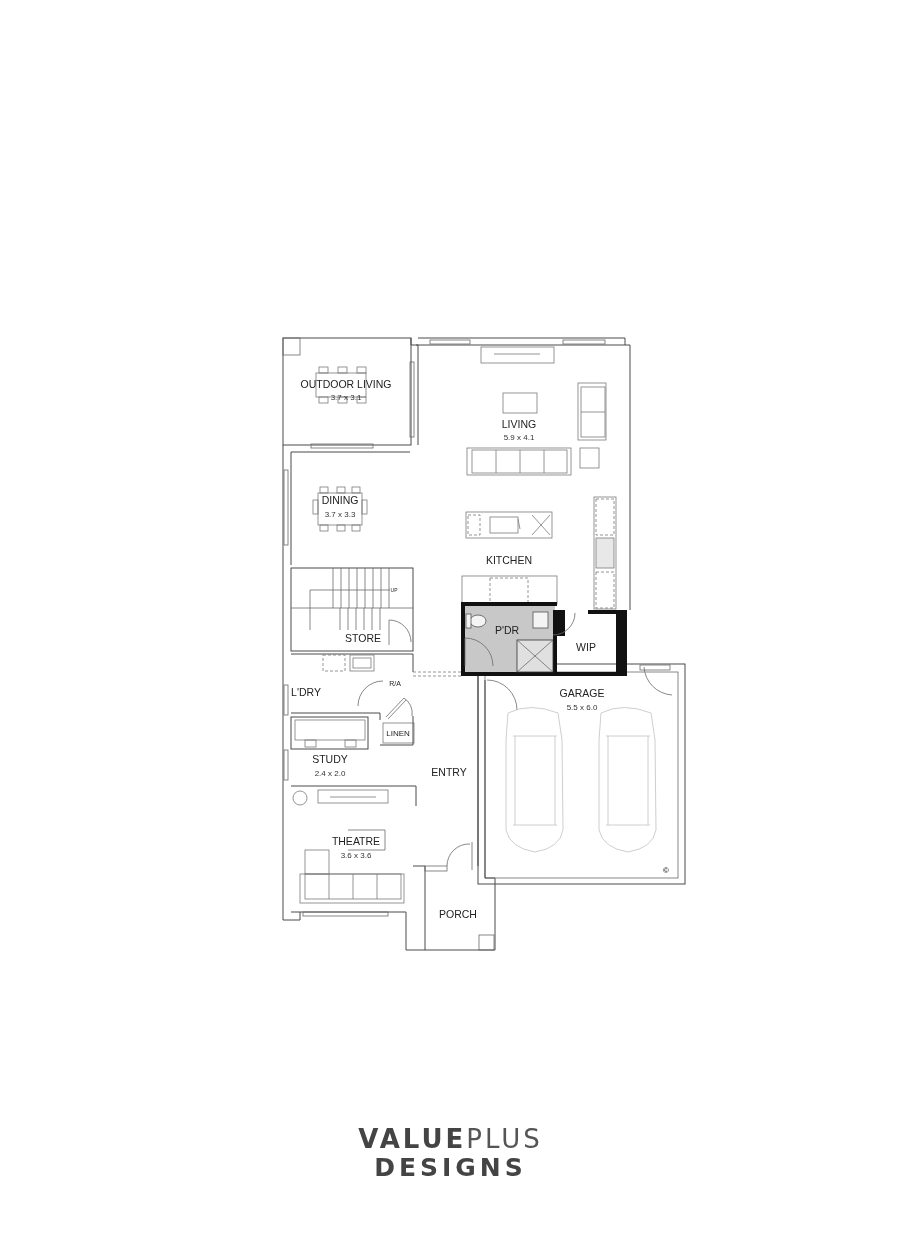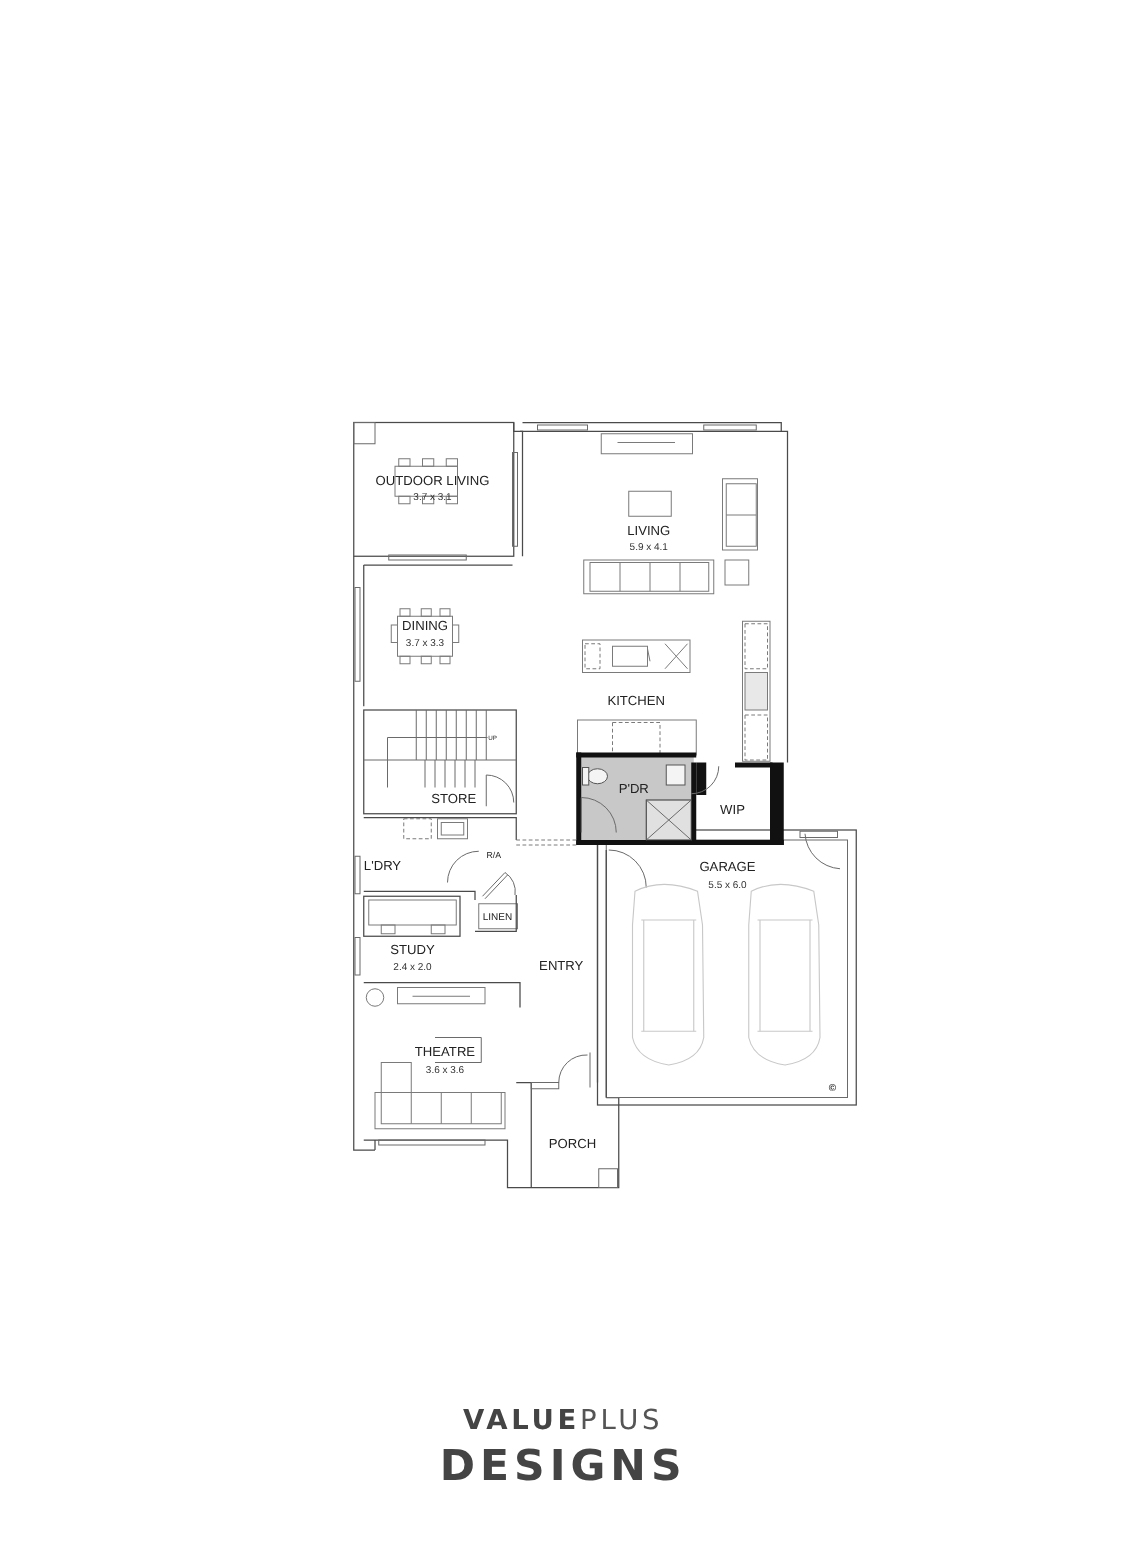--- a/index.html
+++ b/index.html
@@ -8,24 +8,24 @@
   .wall { fill: none; stroke: #4a4a4a; stroke-width: 1; }
   .thin { fill: none; stroke: #6a6a6a; stroke-width: 0.8; }
   .furn { fill: none; stroke: #7a7a7a; stroke-width: 0.8; }
   .dash { fill: none; stroke: #7a7a7a; stroke-width: 0.8; stroke-dasharray: 3 2; }
   .car { fill: none; stroke: #c8c8c8; stroke-width: 0.9; }
   .heavy { fill: #111; stroke: none; }
   .room-label { font-family: "Liberation Sans", sans-serif; font-size: 10.5px; fill: #222; text-anchor: middle; }
   .room-dim { font-family: "Liberation Sans", sans-serif; font-size: 8px; fill: #333; text-anchor: middle; }
   .small-label { font-family: "Liberation Sans", sans-serif; font-size: 7px; fill: #222; text-anchor: middle; }
   .brand { position: absolute; left: 0; width: 901px; text-align: center; color: #444; font-family: "DejaVu Sans", sans-serif; }
-  .brand-line1 { top: 1124px; font-size: 22px; letter-spacing: 3px; text-align: center; }
+  .brand-line1 { top: 1124px; font-size: 26px; letter-spacing: 3px; text-align: center; }
   .brand-line1 .b { font-weight: bold; }
   .brand-line1 .l { font-weight: normal; color: #555; }
-  .brand-line2 { top: 1153px; font-size: 34px; letter-spacing: 4px; font-weight: bold; }
+  .brand-line2 { top: 1153px; font-size: 25px; letter-spacing: 4px; font-weight: bold; }
 </style>
 </head>
 <body>
 
 <svg id="plan" width="901" height="1245" viewBox="0 0 901 1245">
 
   <g>
 
     <rect class="wall" x="283" y="338" width="128" height="107"></rect>
     <rect class="thin" x="283" y="338" width="17" height="17"></rect>

